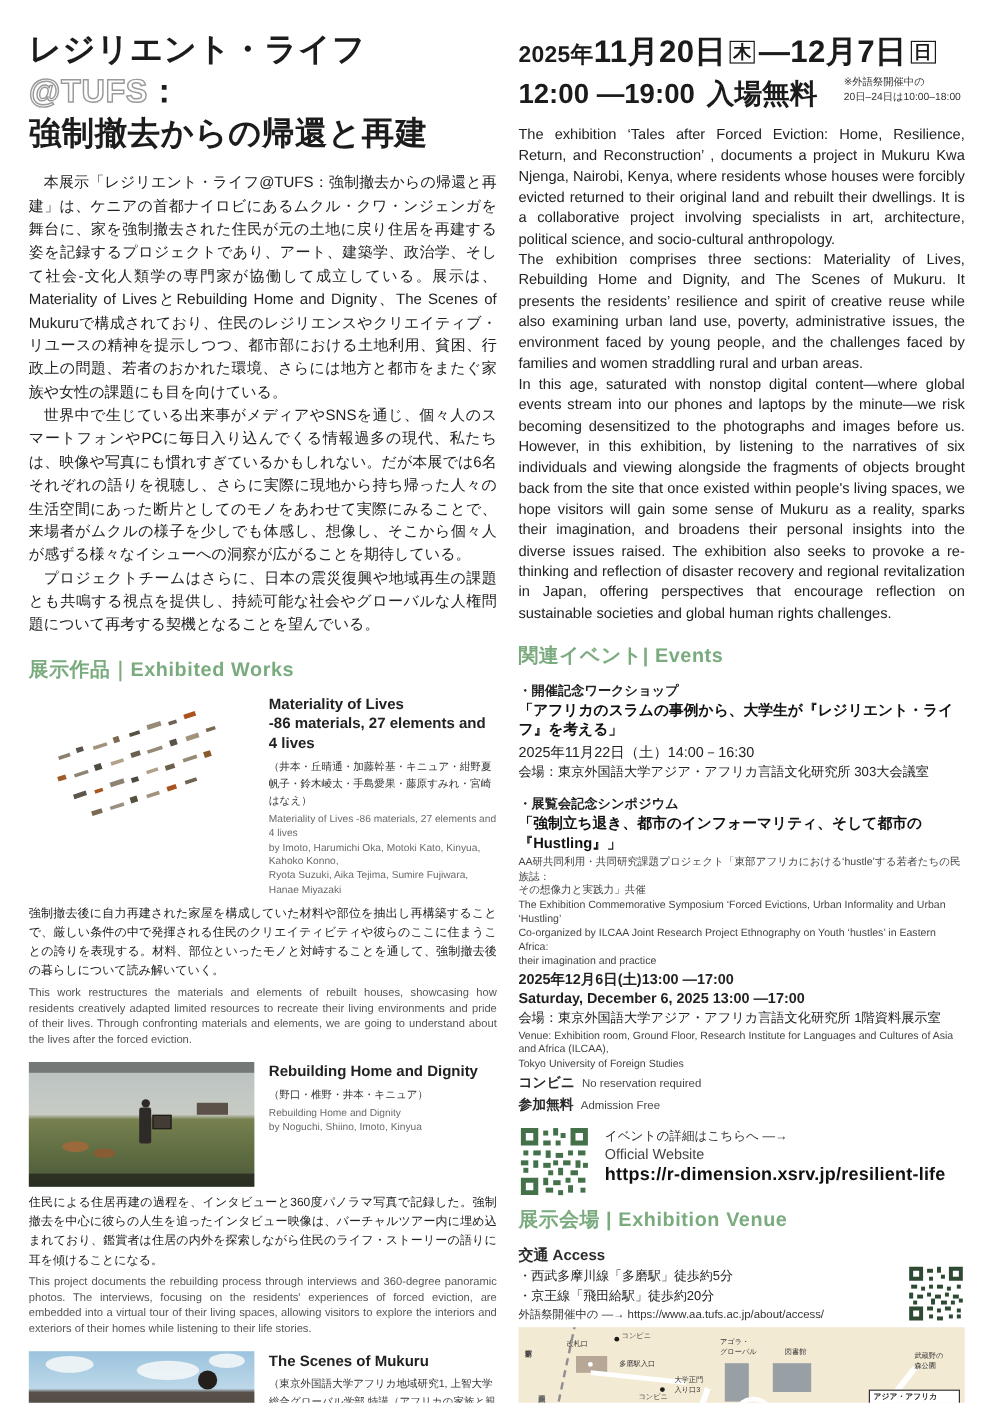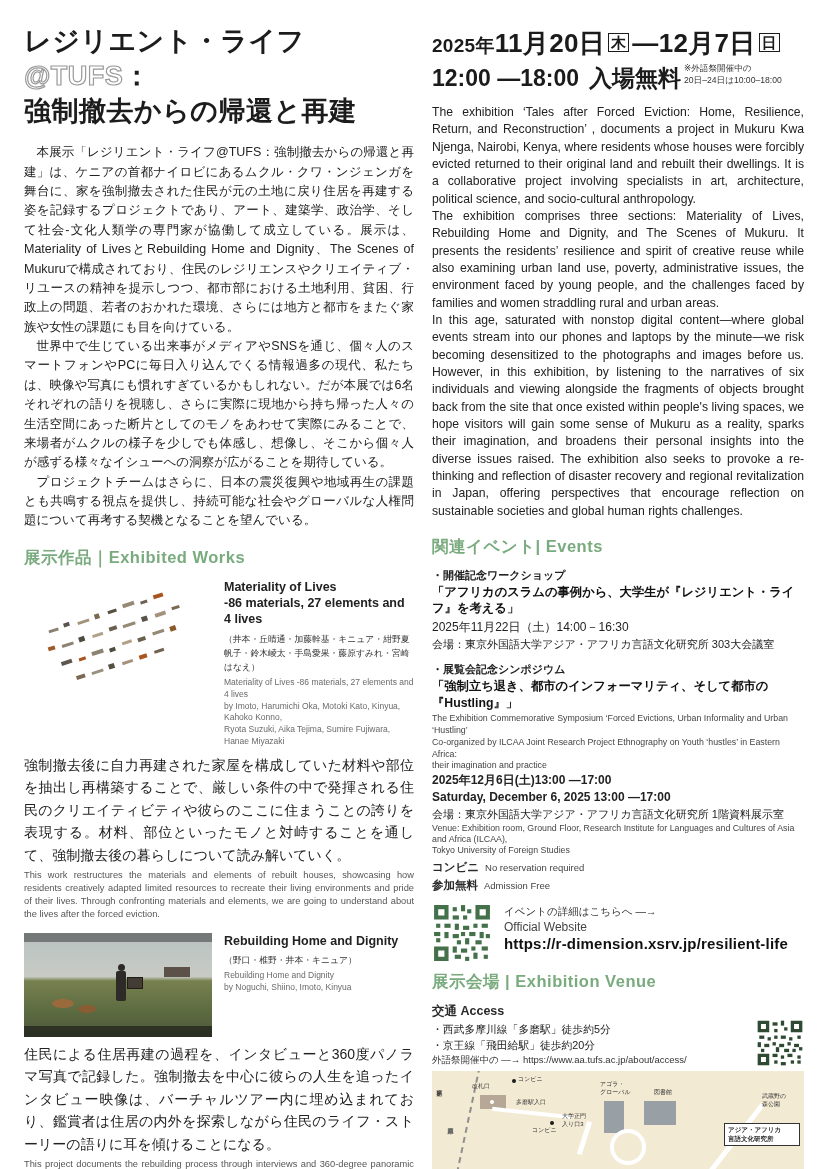--- a/index.html
+++ b/index.html
@@ -19,21 +19,21 @@
   .jp-intro p { margin:0; font-size:12.5px; line-height:1.55; text-align:justify; text-indent:1em; color:#222; }
 
   .sec-head { margin:16px 0 10px; font-size:16.5px; font-weight:bold; color:#7aab7e; letter-spacing:.5px; }
 
   .work-row { display:flex; gap:12px; margin:0 0 6px 0; }
   .work-thumb { width:188px; height:104px; flex:none; position:relative; overflow:hidden; }
   .work-head { flex:1; min-width:0; }
   .work-title { margin:0 0 4px 0; font-size:12.5px; font-weight:bold; line-height:1.3; color:#222; white-space:pre-line; }
   .members-jp { margin:0 0 3px 0; font-size:8.8px; line-height:1.6; color:#333; }
   .credit-en { margin:0; font-size:8.5px; line-height:1.4; color:#6a6a6a; white-space:pre-line; }
-  .desc-jp { margin:2px 0 3px 0; font-size:14px; line-height:1.6; text-align:justify; color:#222; }
+  .desc-jp { margin:2px 0 3px 0; font-size:10px; line-height:1.6; text-align:justify; color:#222; }
   .desc-en { margin:0 0 12px 0; font-size:9.3px; line-height:1.4; text-align:justify; color:#555; }
 
   
   .thumb-materiality { background:#ffffff; }
   
   .photo-field { background:linear-gradient(to bottom,#b9c2c2 0%,#c7cbc4 42%,#77814f 46%,#5d6b41 75%,#4c573a 100%); }
   .photo-field .bar-top { position:absolute; top:0; left:0; right:0; height:9px; background:rgba(30,30,30,.45); }
   .photo-field .bar-bottom { position:absolute; bottom:0; left:0; right:0; height:11px; background:rgba(20,20,20,.6); }
   .man { position:absolute; left:92px; top:38px; width:10px; height:30px; background:#2e2a28; border-radius:2px; }
   .man-head { position:absolute; left:94px; top:31px; width:7px; height:7px; border-radius:50%; background:#2e2a28; }
@@ -46,21 +46,21 @@
   .cloud { position:absolute; background:#f2f6f7; border-radius:50%; opacity:.9; }
   .fig-red-head { position:absolute; right:31px; top:16px; width:16px; height:16px; border-radius:50%; background:#241f1b; }
 
   
   .date-block { margin:2px 0 10px 0; color:#1b1b1b; }
   .date-l1 { font-weight:bold; font-size:26px; letter-spacing:.3px; white-space:nowrap; }
   .date-l1 .yr { font-size:19px; }
   .boxed { display:inline-block; border:1.5px solid #1b1b1b; font-size:15px; line-height:1; padding:1px 2px; margin:0 3px; vertical-align:4px; font-weight:bold; }
   .date-l2 { font-weight:bold; font-size:23px; margin-top:2px; white-space:nowrap; }
   .date-l2 .free { margin-left:10px; }
-  .date-note { display:inline-block; font-size:8.6px; font-weight:normal; line-height:1.35; margin-left:3px; vertical-align:3px; white-space:pre-line; color:#333; }
+  .date-note { display:inline-block; font-size:8.6px; font-weight:normal; line-height:1.35; margin-left:22px; vertical-align:3px; white-space:pre-line; color:#333; }
 
   .en-intro p { margin:0; font-size:12.2px; line-height:1.42; text-align:justify; color:#222; }
 
   .event { margin:0 0 10px 0; }
   .ev-bullet { margin:0; font-size:11px; font-weight:bold; color:#222; }
   .ev-title { margin:1px 0 2px 0; font-size:12.3px; font-weight:bold; color:#111; line-height:1.35; }
   .ev-meta { margin:0; font-size:12px; color:#222; line-height:1.35; }
   .ev-small { margin:1px 0; font-size:8.8px; color:#444; line-height:1.3; white-space:pre-line; }
   .ev-venue { margin:2px 0 0 0; font-size:11px; color:#222; line-height:1.35; }
   .ev-flag { margin:3px 0 0 0; font-size:11.5px; font-weight:bold; }
@@ -195,21 +195,21 @@
         </div>
       </div>
 
     </div>
   </div>
 
   <div class="col-right">
 
     <div class="date-block">
       <div class="date-l1"><span class="yr">2025年</span><span>11月20日</span><span class="boxed">木</span><span>—</span><span>12月7日</span><span class="boxed">日</span></div>
-      <div class="date-l2"><span>12:00 —18:00</span><span class="free">入場無料</span><span class="date-note">※外語祭開催中の
+      <div class="date-l2"><span>12:00 —19:00</span><span class="free">入場無料</span><span class="date-note">※外語祭開催中の
 20日–24日は10:00–18:00</span></div>
     </div>
 
     <div class="en-intro">
       <p>The exhibition ‘Tales after Forced Eviction: Home, Resilience, Return, and Reconstruction’ , documents a project in Mukuru Kwa Njenga, Nairobi, Kenya, where residents whose houses were forcibly evicted returned to their original land and rebuilt their dwellings.  It is a collaborative project involving specialists in art, architecture, political science, and socio-cultural anthropology.</p>
       <p>The exhibition comprises three sections: Materiality of Lives, Rebuilding Home and Dignity, and The Scenes of Mukuru. It presents the residents’ resilience and spirit of creative reuse while also examining urban land use, poverty, administrative issues, the environment faced by young people, and the challenges faced by families and women straddling rural and urban areas.</p>
       <p>In this age, saturated with nonstop digital content—where global events stream into our phones and laptops by the minute—we risk becoming desensitized to the photographs and images before us. However, in this exhibition, by listening to the narratives of six individuals and viewing alongside the fragments of objects brought back from the site that once existed within people's living spaces, we hope visitors will gain some sense of Mukuru as a reality, sparks their imagination, and broadens their personal insights into the diverse issues raised. The exhibition also seeks to provoke a re-thinking and reflection of disaster recovery and regional revitalization in Japan, offering perspectives that encourage reflection on sustainable societies and global human rights challenges.</p>
     </div>
 
     <h2 class="sec-head">関連イベント| Events</h2>
@@ -217,20 +217,22 @@
     <div class="event">
       <p class="ev-bullet">・開催記念ワークショップ</p>
       <p class="ev-title">「アフリカのスラムの事例から、大学生が『レジリエント・ライフ』を考える」</p>
       <p class="ev-meta">2025年11月22日（土）14:00－16:30</p>
       <p class="ev-venue">会場：東京外国語大学アジア・アフリカ言語文化研究所 303大会議室</p>
     </div>
 
     <div class="event">
       <p class="ev-bullet">・展覧会記念シンポジウム</p>
       <p class="ev-title">「強制立ち退き、都市のインフォーマリティ、そして都市の『Hustling』」</p>
+      <p class="ev-small">AA研共同利用・共同研究課題プロジェクト「東部アフリカにおける‘hustle’する若者たちの民族誌：
+その想像力と実践力」共催</p>
       <p class="ev-small">The Exhibition Commemorative Symposium ‘Forced Evictions, Urban Informality and Urban ‘Hustling’</p>
       <p class="ev-small">Co-organized by ILCAA Joint Research Project Ethnography on Youth ‘hustles’ in Eastern Africa:
 their imagination and practice</p>
       <p class="ev-meta" style="font-weight:bold;">2025年12月6日(土)13:00 —17:00</p>
       <p class="ev-meta" style="font-weight:bold;">Saturday, December 6, 2025  13:00 —17:00</p>
       <p class="ev-venue">会場：東京外国語大学アジア・アフリカ言語文化研究所 1階資料展示室</p>
       <p class="ev-small">Venue: Exhibition room, Ground Floor, Research Institute for Languages and Cultures of Asia and Africa (ILCAA),
 Tokyo University of Foreign Studies</p>
       <p class="ev-flag"><span>コンビニ</span><span class="en">No reservation required</span></p>
       <p class="ev-flag"><span>参加無料</span><span class="en">Admission Free</span></p>

